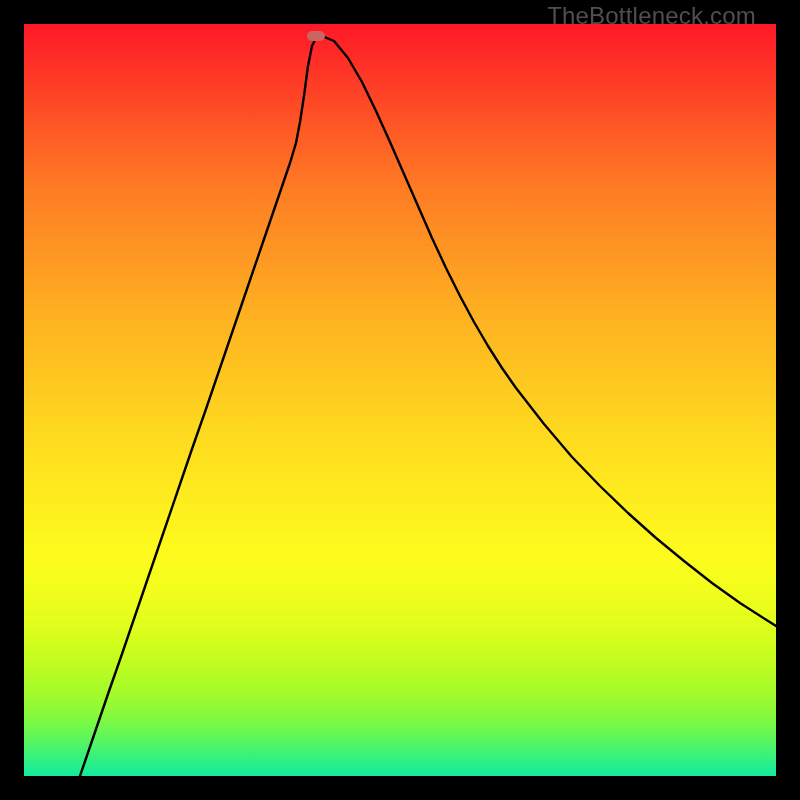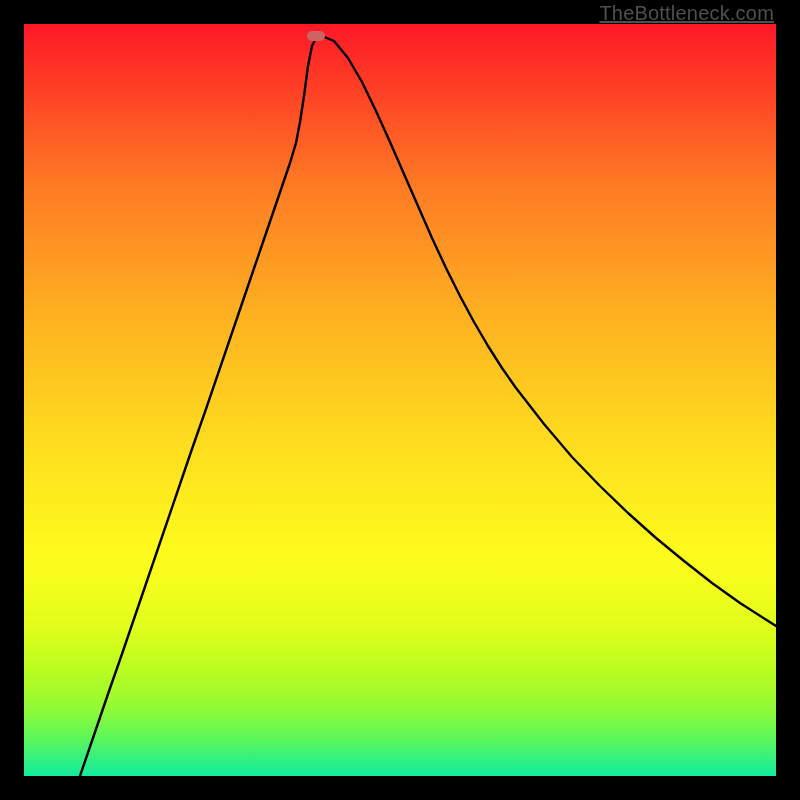--- a/index.html
+++ b/index.html
@@ -35,27 +35,26 @@
       #a3fb2b 89%,
       #8bfa39 91.5%,
       #71f84b 93.5%,
       #55f562 95.5%,
       #36f17e 97.5%,
       #13eb9e 100%
     );
   }
   .watermark {
     position: absolute;
-    right: 26px;
+    right: 44px;
     top: 2px;
-    font-size: 20px;
+    font-size: 24px;
     font-weight: 500;
     color: #4f4f4f;
     letter-spacing: 0.2px;
-    text-decoration: underline;
   }
   svg.curve {
     position: absolute;
     left: 24px;
     top: 24px;
     width: 752px;
     height: 752px;
     pointer-events: none;
   }
   .marker {

